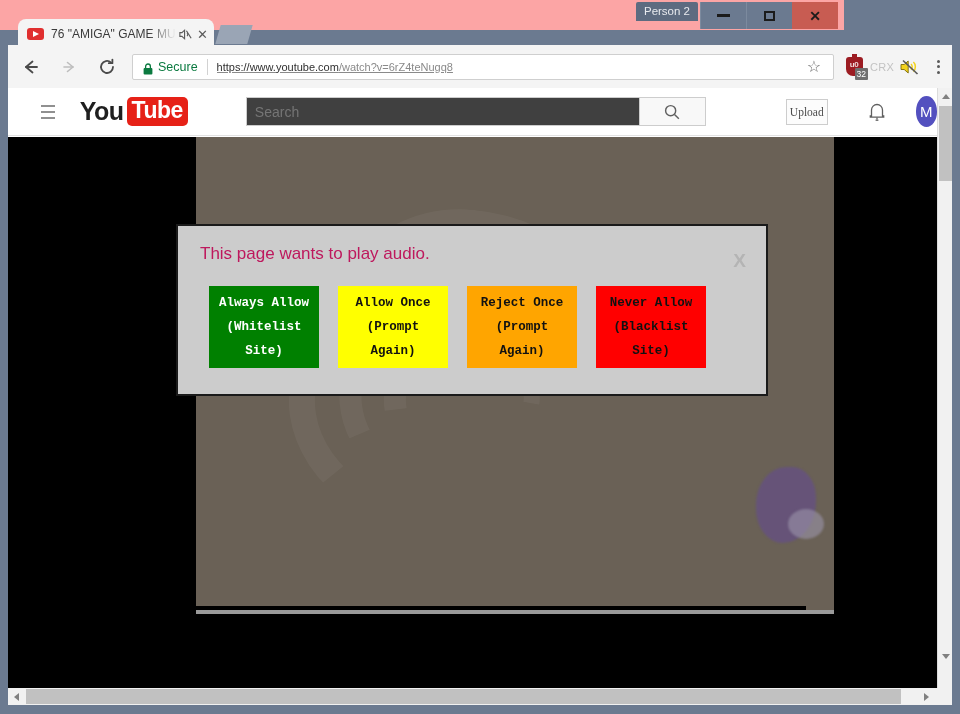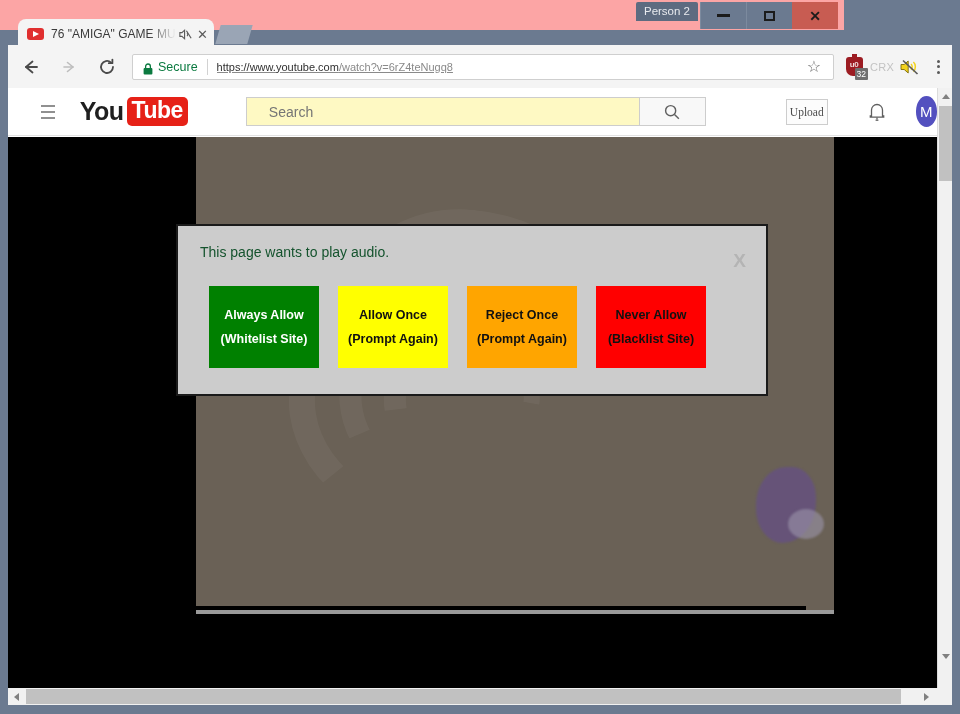--- a/index.html
+++ b/index.html
@@ -275,24 +275,24 @@
     letter-spacing: -0.5px;
   }
   #search-wrap {
     margin-left: 58px;
     display: flex;
     height: 29px;
   }
   #search-input {
     width: 394px; height: 29px;
     border: 1px solid #cdcdcd;
-    background: #fef9c3;
+    background: #404040;
     font-size: 14px;
     color: #8b8b8b;
-    padding-left: 22px;
+    padding-left: 8px;
     font-family: "Liberation Sans", sans-serif;
     outline: none;
   }
   #search-btn {
     width: 66px; height: 29px;
     border: 1px solid #cdcdcd;
     border-left: none;
     background: #f8f8f8;
     display: flex; align-items: center; justify-content: center;
   }
@@ -376,22 +376,22 @@
     position: absolute;
     left: 168px; top: 136px;
     width: 592px; height: 172px;
     background: #cccccc;
     border: 2px solid #1a1a1a;
     z-index: 50;
   }
   #dialog-text {
     position: absolute;
     left: 22px; top: 18px;
-    font-size: 14px;
-    color: #14532d;
+    font-size: 17px;
+    color: #be185d;
   }
   #dialog-close {
     position: absolute;
     right: 20px; top: 25px;
     font-size: 19px;
     font-weight: bold;
     color: #b4b4b4;
     line-height: 1;
   }
   #dialog-buttons {
@@ -402,21 +402,21 @@
   }
   .dbtn {
     width: 110px; height: 82px;
     display: flex; flex-direction: column;
     align-items: center; justify-content: center;
     font-size: 12.5px;
     font-weight: bold;
     line-height: 24px;
     text-align: center;
     border: none;
-    font-family: Liberation Sans, sans-serif;
+    font-family: Liberation Mono, monospace;
   }
 
   
   #vscroll {
     position: absolute;
     right: 0; top: 0;
     width: 15px; height: 600px;
     background: #f1f1f1;
     border-left: 1px solid #dcdcdc;
   }

